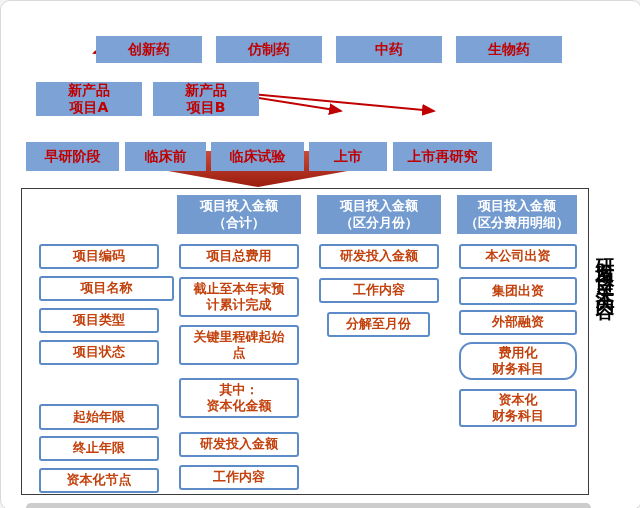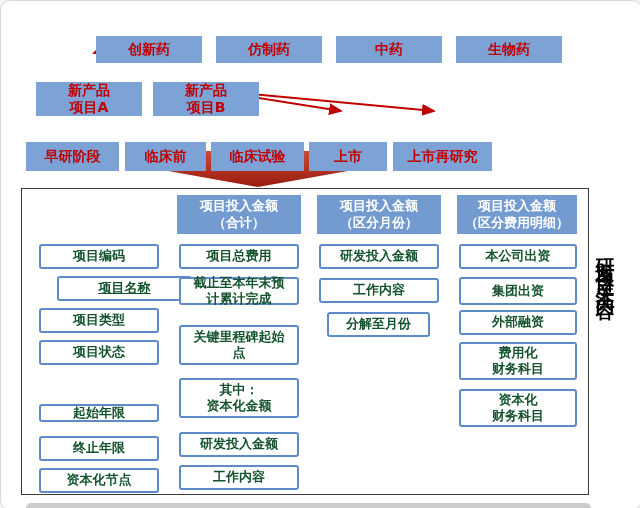--- a/index.html
+++ b/index.html
@@ -15,21 +15,21 @@
   .bluebox {
     background:var(--box-blue); color:var(--red-text);
     font-weight:bold; font-size:14px;margin-top:24px;
   }
   .header {
     background:var(--header-blue); color:#ffffff;
     font-weight:bold; font-size:13px;
   }
   .item {
     background:#ffffff; border:2px solid var(--item-border); border-radius:3px;
-    color:#14532d; font-weight:bold; font-size:13px;
+    color:#c2410c; font-weight:bold; font-size:13px;
   }
   .panel {
     position:absolute; left:20px; top:187px; width:568px; height:307px;
     border:1.5px solid #3c3c3c; background:#ffffff; box-sizing:border-box;
   }
   .side-label {
     position:absolute; left:592px; top:242px; height:230px;
     writing-mode:vertical-rl; text-orientation:upright;
     font-weight:bold; font-size:19px; color:#000000; letter-spacing:6px;
   }
@@ -85,45 +85,45 @@
   <div class="panel"></div>
 
   <div class="box header" style="left:176px; top:194px; width:124px; height:39px;">项目投入金额
 （合计）</div>
   <div class="box header" style="left:316px; top:194px; width:124px; height:39px;">项目投入金额
 （区分月份）</div>
   <div class="box header" style="left:456px; top:194px; width:120px; height:39px;">项目投入金额
 （区分费用明细）</div>
 
   <div class="box item" style="left:38px; top:243px; width:120px; height:25px;">项目编码</div>
-  <div class="box item" style="left:56px; top:275px; width:135px; height:25px;text-decoration:underline;">项目名称</div>
+  <div class="box item" style="left:38px; top:275px; width:135px; height:25px;">项目名称</div>
   <div class="box item" style="left:38px; top:307px; width:120px; height:25px;">项目类型</div>
   <div class="box item" style="left:38px; top:339px; width:120px; height:25px;">项目状态</div>
-  <div class="box item" style="left:38px; top:403px; width:120px; height:18px;">起始年限</div>
+  <div class="box item" style="left:38px; top:403px; width:120px; height:26px;">起始年限</div>
   <div class="box item" style="left:38px; top:435px; width:120px; height:25px;">终止年限</div>
   <div class="box item" style="left:38px; top:467px; width:120px; height:25px;text-align:center;">资本化节点</div>
 
   <div class="box item" style="left:178px; top:243px; width:120px; height:25px;">项目总费用</div>
-  <div class="box item" style="left:178px; top:276px; width:120px; height:28px;">截止至本年末预
+  <div class="box item" style="left:178px; top:276px; width:120px; height:40px;">截止至本年末预
 计累计完成</div>
   <div class="box item" style="left:178px; top:324px; width:120px; height:40px;">关键里程碑起始
 点</div>
   <div class="box item" style="left:178px; top:377px; width:120px; height:40px;">其中：
 资本化金额</div>
   <div class="box item" style="left:178px; top:431px; width:120px; height:25px;">研发投入金额</div>
   <div class="box item" style="left:178px; top:464px; width:120px; height:25px;">工作内容</div>
 
   <div class="box item" style="left:318px; top:243px; width:120px; height:25px;">研发投入金额</div>
   <div class="box item" style="left:318px; top:277px; width:120px; height:25px;">工作内容</div>
   <div class="box item" style="left:326px; top:311px; width:103px; height:25px;">分解至月份</div>
 
   <div class="box item" style="left:458px; top:243px; width:118px; height:25px;">本公司出资</div>
   <div class="box item" style="left:458px; top:276px; width:118px; height:28px;">集团出资</div>
   <div class="box item" style="left:458px; top:309px; width:118px; height:25px;">外部融资</div>
-  <div class="box item" style="left:458px; top:341px; width:118px; height:38px;">费用化
+  <div class="box item" style="left:458px; top:341px; width:118px; height:38px;border-radius:13px;">费用化
 财务科目</div>
   <div class="box item" style="left:458px; top:388px; width:118px; height:38px;">资本化
 财务科目</div>
 
   <div class="side-label">研发项目关注内容</div>
 
   <div class="bottom-sliver"></div>
 
 </div>
 

